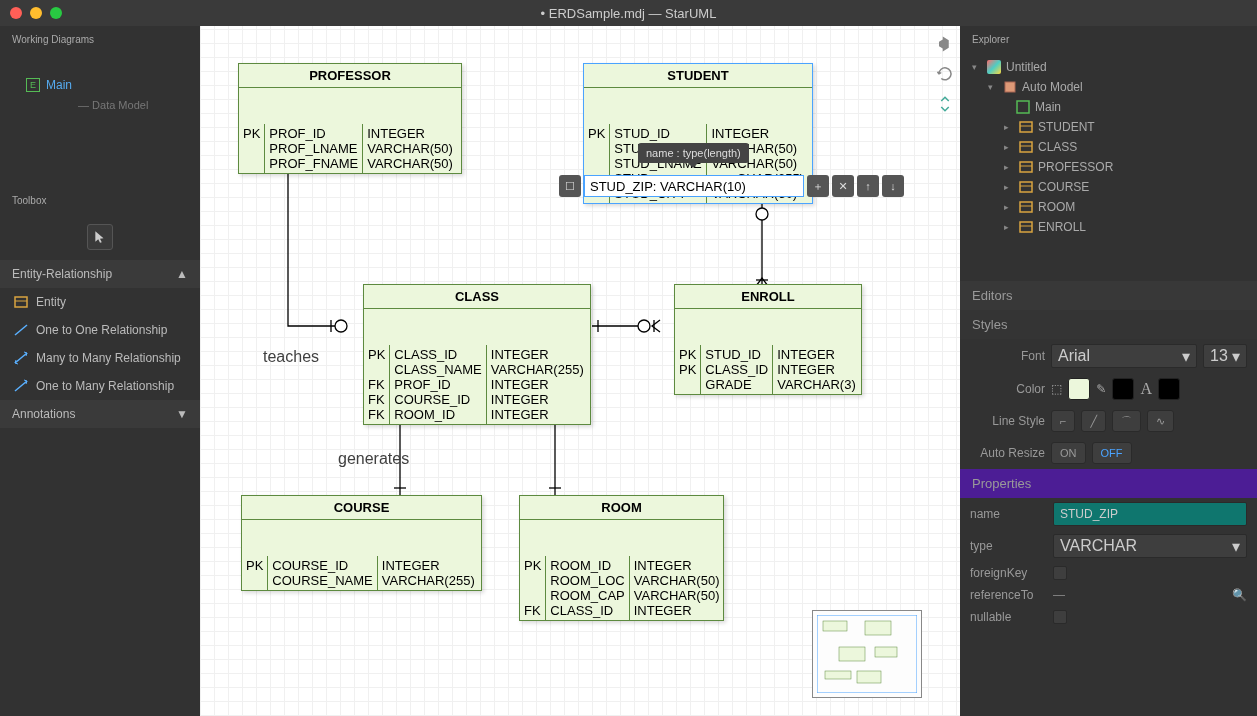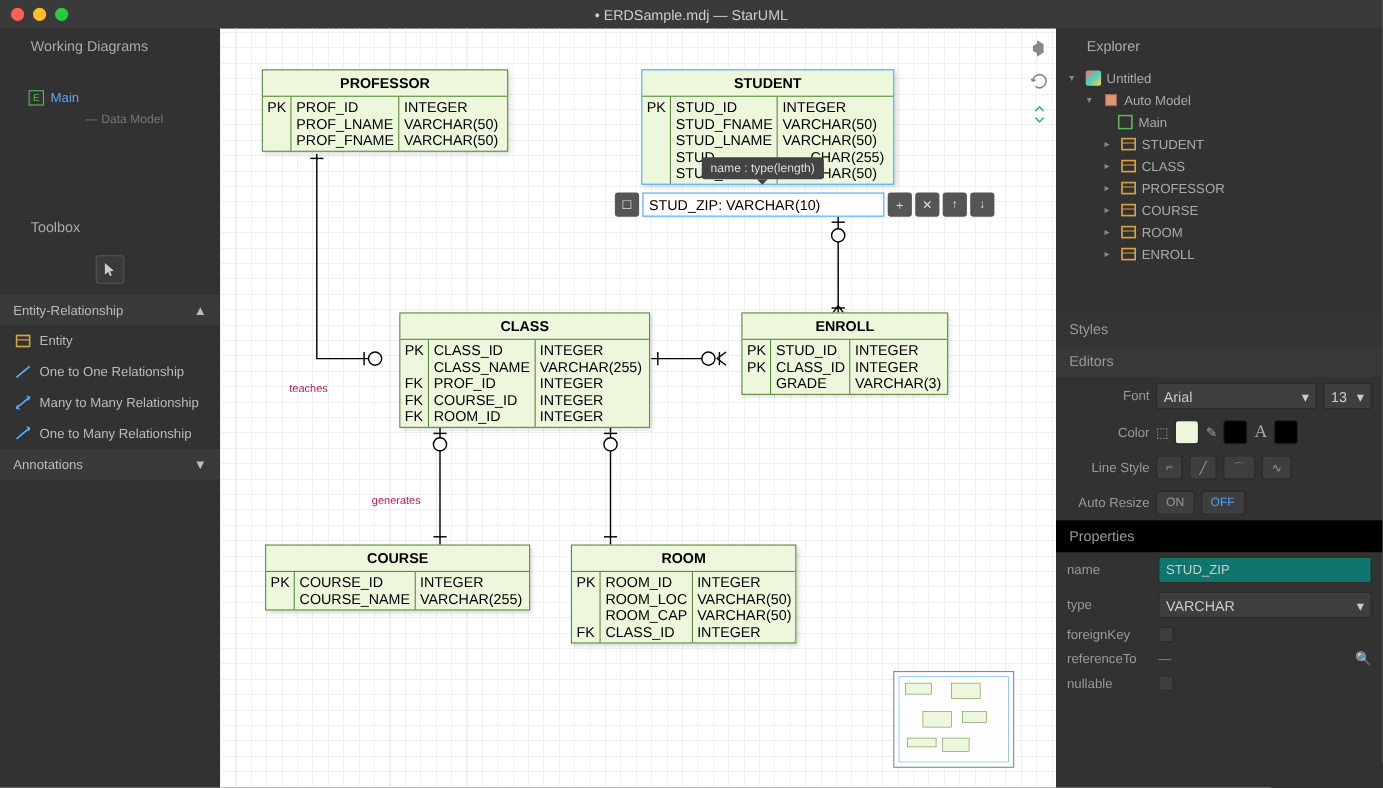--- a/index.html
+++ b/index.html
@@ -4,58 +4,58 @@
 <style>
 * { margin: 0; padding: 0; box-sizing: border-box; font-family: Arial, sans-serif; }
 body { background: #2b2b2b; color: #aaa; font-size: 12px; overflow: hidden; width: 1257px; height: 716px; }
 .titlebar { height: 26px; background: #3a3a3a; display: flex; align-items: center; position: relative; }
 .traffic-lights { position: absolute; left: 10px; display: flex; gap: 8px; }
 .tl { width: 12px; height: 12px; border-radius: 50%; }
 .tl.r { background: #ff5f57; } .tl.y { background: #ffbd2e; } .tl.g { background: #28ca42; }
 .title { margin: 0 auto; font-size: 13px; color: #ccc; }
 .main { display: flex; height: 690px; }
 .left-panel { width: 200px; background: #323232; display: flex; flex-direction: column; }
-.panel-header { padding: 8px 28px; font-size: 13px; color: #aaa; }
+.panel-header { padding: 8px 12px; font-size: 10px; color: #aaa; }
 .working-item { padding: 6px 12px 6px 26px; display: flex; align-items: center; gap: 6px; font-size: 12px; }
 .working-item .icon { width: 14px; height: 14px; border: 1.5px solid #55bb55; display: inline-flex; align-items: center; justify-content: center; font-size: 9px; color: #55bb55; }
 .working-item .nm { color: #55aaee; }
 .working-item .sub { color: #777; font-size: 11px; margin-top: 40px; }
 .toolbox-cursor { padding: 10px; display: flex; justify-content: center; }
 .toolbox-cursor .btn { width: 26px; height: 26px; border: 1px solid #555; border-radius: 3px; display: flex; align-items: center; justify-content: center; background: #3a3a3a; }
 .cat-header { padding: 7px 12px; background: #3a3a3a; color: #bbb; display: flex; justify-content: space-between; align-items: center; cursor: pointer; }
 .tool-item { padding: 7px 12px 7px 14px; display: flex; align-items: center; gap: 8px; color: #bbb; cursor: pointer; }
 .tool-icon { width: 14px; height: 14px; display: inline-block; }
 .canvas-area { flex: 1; position: relative; background: #fff; }
 .canvas-grid { position: absolute; inset: 0; background-image: repeating-linear-gradient(0deg, #f0f0f0 0, #f0f0f0 1px, transparent 1px, transparent 14px), repeating-linear-gradient(90deg, #f0f0f0 0, #f0f0f0 1px, transparent 1px, transparent 14px); }
 .entity { position: absolute; background: #ecf7dc; border: 1.4px solid #5d8a3f; box-shadow: 2px 2px 4px rgba(0,0,0,0.15); font-size: 13px; color: #000; }
 .entity-title { text-align: center; font-weight: bold; padding: 4px; border-bottom: 1.4px solid #5d8a3f; }
 .entity-body { display: flex; }
-.entity-col { border-right: 1.4px solid #5d8a3f; padding: 2px 4px; }
+.entity-col { border-right: 1.4px solid #5d8a3f; padding: 2px 4px; margin-top: 36px; }
 .entity-col:last-child { border-right: none; }
 .entity-col div { line-height: 15px; white-space: nowrap; }
 svg.conn { position: absolute; pointer-events: none; overflow: visible; }
-.label { position: absolute; font-size: 10px; color: #be185d; }
+.label { position: absolute; font-size: 16px; color: #404040; }
 .edit-bar { position: absolute; display: flex; align-items: center; gap: 3px; }
 .edit-bar .sq { width: 22px; height: 22px; background: #555; border-radius: 3px; display: flex; align-items: center; justify-content: center; color: #ddd; font-size: 11px; cursor: pointer; }
 .edit-input { width: 220px; height: 22px; border: 1.5px solid #4aa3ff; background: #fff; padding: 0 5px; font-size: 13px; color: #000; }
 .tooltip { position: absolute; background: #444; color: #ddd; font-size: 11px; padding: 4px 8px; border-radius: 3px; }
 .tooltip:after { content: ''; position: absolute; bottom: -5px; left: 50%; margin-left: -5px; border: 5px solid transparent; border-top-color: #444; border-bottom: none; }
 .minimap { position: absolute; right: 38px; bottom: 18px; width: 110px; height: 88px; border: 1px solid #888; background: #fdfdfd; padding: 4px; }
 .right-icons { position: absolute; right: 5px; top: 8px; display: flex; flex-direction: column; gap: 10px; }
 .right-icons .ic { width: 20px; height: 20px; color: #888; cursor: pointer; display:flex; align-items:center; justify-content:center; }
 .right-panel { width: 297px; background: #323232; display: flex; flex-direction: column; overflow: hidden; }
 .tree { padding: 4px 0; font-size: 12px; }
 .tree-row { display: flex; align-items: center; padding: 3px 8px; gap: 5px; cursor: pointer; }
 .tree-toggle { width: 10px; color: #888; font-size: 9px; }
 .tree-icon { width: 14px; height: 14px; display: inline-flex; align-items:center; justify-content:center; }
 .section-header { padding: 7px 12px; background: #383838; color: #999; font-size: 13px; }
 .prop-row { display: flex; align-items: center; padding: 4px 10px; gap: 8px; }
 .prop-label { width: 75px; text-align: left; color: #999; font-size: 12px; }
 .prop-input { flex: 1; height: 24px; background: #0f766e; border: 1px solid #2a2a2a; border-radius: 2px; color: #ccc; padding: 0 6px; font-size: 12px; }
-.prop-select { flex: 1; height: 24px; background: #3e3e3e; border: 1px solid #2a2a2a; border-radius: 2px; color: #ccc; padding: 0 6px; font-size: 13px; display: flex; align-items: center; justify-content: space-between; }
+.prop-select { flex: 1; height: 24px; background: #3e3e3e; border: 1px solid #2a2a2a; border-radius: 2px; color: #ccc; padding: 0 6px; font-size: 16px; display: flex; align-items: center; justify-content: space-between; }
 .prop-check { width: 14px; height: 14px; background: #3e3e3e; border: 1px solid #2a2a2a; border-radius: 2px; }
 .style-row { display: flex; align-items: center; padding: 5px 10px; gap: 6px; }
 .style-label { width: 75px; text-align: right; color: #999; font-size: 12px; }
 .swatch { width: 22px; height: 22px; border-radius: 3px; border: 1px solid #222; }
 .toggle-btn { height: 22px; padding: 0 8px; background: #3e3e3e; border: 1px solid #2a2a2a; border-radius: 3px; color: #999; font-size: 11px; display: flex; align-items: center; cursor: pointer; }
 .toggle-btn.active { color: #4aa3ff; }
 .cube-icon { width: 14px; height: 14px; background: linear-gradient(135deg, #ff6b6b, #4ecdc4, #ffd93d); border-radius: 2px; }
 </style>
 </head>
 <body>
@@ -424,22 +424,22 @@
               <svg width="14" height="14">
                 <rect x="1" y="2" width="12" height="10" fill="none" stroke="#d9a440" stroke-width="1.5"></rect>
                 <line x1="1" y1="6" x2="13" y2="6" stroke="#d9a440"></line>
               </svg>
             </span>
             <span>ENROLL</span>
           </div>
         </div>
     </div>
     <div style="flex:0 0 40px"></div>
+    <div class="section-header">Editors</div>
     <div class="section-header" style="background:#343434">Styles</div>
-    <div class="section-header">Editors</div>
     <div class="style-row">
       <div class="style-label">Font</div>
       <div class="prop-select" style="flex:1">
           <span>Arial</span>
           <span>▾</span>
         </div>
       <div class="prop-select" style="width:44px;flex:none">
           <span>13</span>
           <span>▾</span>
         </div>
@@ -458,21 +458,21 @@
       <div class="toggle-btn">⌐</div>
       <div class="toggle-btn">╱</div>
       <div class="toggle-btn">⌒</div>
       <div class="toggle-btn">∿</div>
     </div>
     <div class="style-row">
       <div class="style-label">Auto Resize</div>
       <div class="toggle-btn">ON</div>
       <div class="toggle-btn active">OFF</div>
     </div>
-    <div class="section-header" style="background:#000000">Properties</div>
+    <div class="section-header" style="background:#4c1d95">Properties</div>
     <div class="prop-row">
       <div class="prop-label">name</div>
       <input class="prop-input" value="STUD_ZIP" style="">
     </div>
     <div class="prop-row">
       <div class="prop-label">type</div>
       <div class="prop-select">
           <span>VARCHAR</span>
           <span>▾</span>
         </div>

